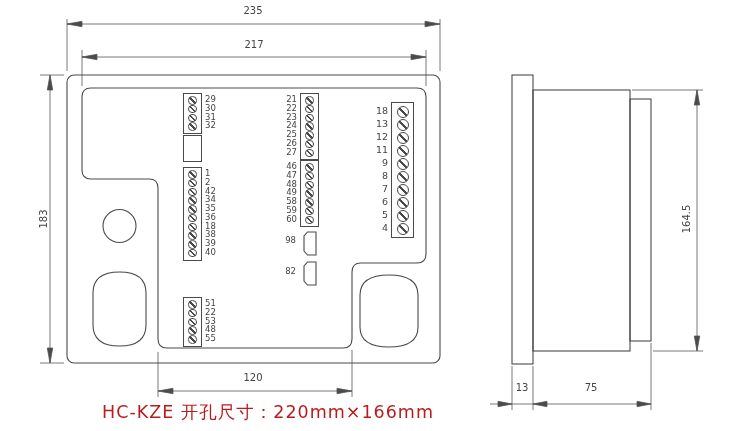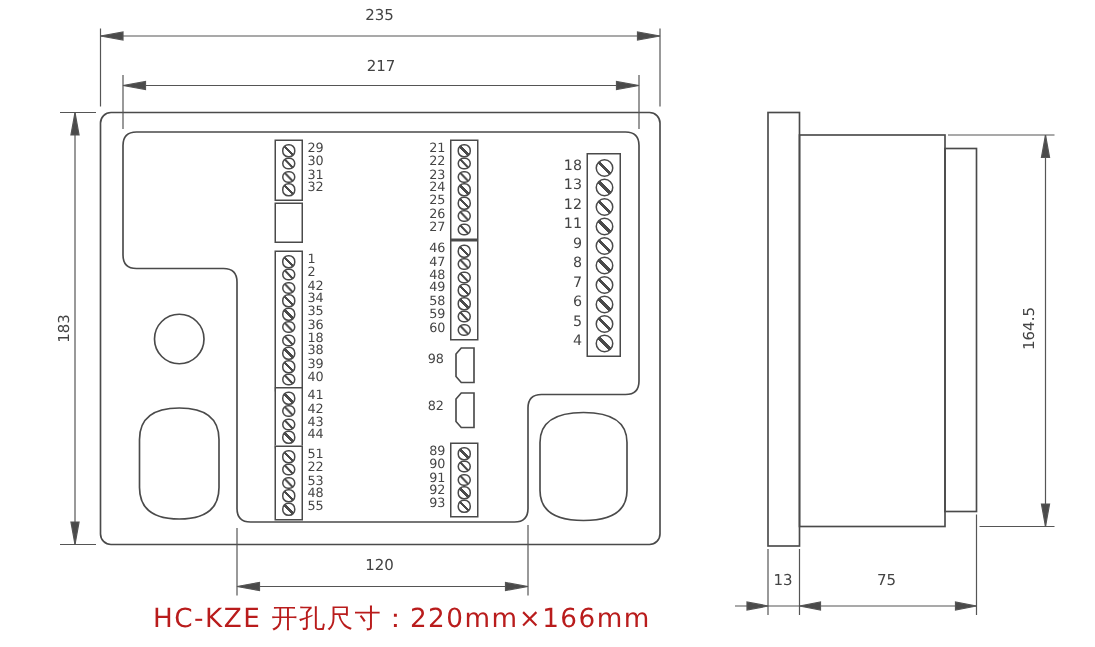--- a/index.html
+++ b/index.html
@@ -168,42 +168,20 @@
         <div class="nrow">34</div>
         <div class="nrow">35</div>
         <div class="nrow">36</div>
         <div class="nrow">18</div>
         <div class="nrow">38</div>
         <div class="nrow">39</div>
         <div class="nrow">40</div>
       </div>
   </div>
 
-  <div class="tblock" style="left:183px;top:258px;--rh:8.75px">
-    <div class="screwbox">
-        <div class="srow">
-          <span class="screw"></span>
-        </div>
-        <div class="srow">
-          <span class="screw"></span>
-        </div>
-        <div class="srow">
-          <span class="screw"></span>
-        </div>
-        <div class="srow">
-          <span class="screw"></span>
-        </div>
-      </div>
-    <div class="numcol">
-        <div class="nrow">41</div>
-        <div class="nrow">42</div>
-        <div class="nrow">43</div>
-        <div class="nrow">44</div>
-      </div>
-  </div>
 
   <div class="tblock" style="left:183px;top:297px;--rh:8.75px">
     <div class="screwbox">
         <div class="srow">
           <span class="screw"></span>
         </div>
         <div class="srow">
           <span class="screw"></span>
         </div>
         <div class="srow">
@@ -291,46 +269,20 @@
         <div class="nrow">49</div>
         <div class="nrow">58</div>
         <div class="nrow">59</div>
         <div class="nrow">60</div>
       </div>
   </div>
 
   <div class="conn-label" style="left:278px;top:236px">98</div>
   <div class="conn-label" style="left:278px;top:267px">82</div>
 
-  <div class="tblock labels-left" style="left:284px;top:295px;--rh:8.75px">
-    <div class="screwbox">
-        <div class="srow">
-          <span class="screw"></span>
-        </div>
-        <div class="srow">
-          <span class="screw"></span>
-        </div>
-        <div class="srow">
-          <span class="screw"></span>
-        </div>
-        <div class="srow">
-          <span class="screw"></span>
-        </div>
-        <div class="srow">
-          <span class="screw"></span>
-        </div>
-      </div>
-    <div class="numcol">
-        <div class="nrow">89</div>
-        <div class="nrow">90</div>
-        <div class="nrow">91</div>
-        <div class="nrow">92</div>
-        <div class="nrow">93</div>
-      </div>
-  </div>
 
   <div class="tblock labels-left big" style="left:374px;top:102px;--rh:13px">
     <div class="screwbox">
         <div class="srow">
           <span class="screw"></span>
         </div>
         <div class="srow">
           <span class="screw"></span>
         </div>
         <div class="srow">

